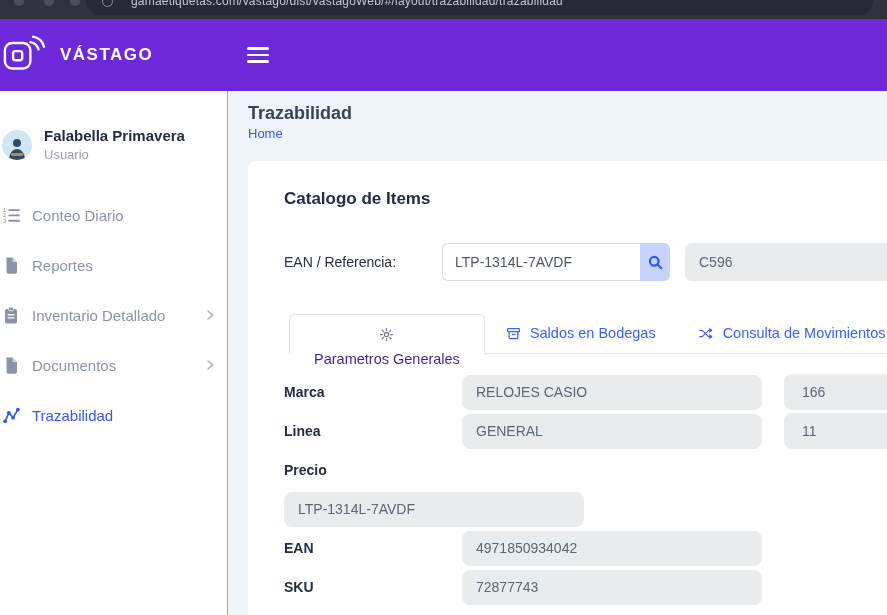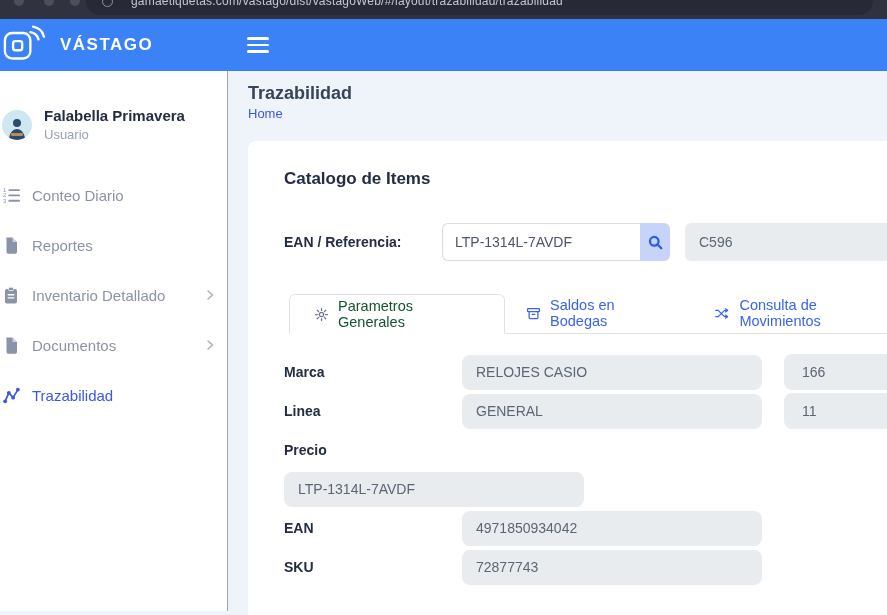--- a/index.html
+++ b/index.html
@@ -6,21 +6,21 @@
   html,body { width:887px; height:615px; overflow:hidden; font-family:"Liberation Sans", sans-serif; background:#eef4f9; }
 
   
   .browser-bar { position:relative; width:100%; height:19px; background:#30333f; overflow:hidden; }
   .chrome-dot { position:absolute; top:-4px; width:10px; height:10px; border-radius:50%; background:#4a4e5d; }
   .url-pill { position:absolute; left:86px; right:14px; top:-13px; height:28px; border-radius:14px; background:#272a36; display:flex; align-items:center; }
   .url-info-icon { width:11px; height:11px; border:1.5px solid #8d92a1; border-radius:50%; margin-left:16px; flex:0 0 auto; }
   .url-text { margin-left:18px; font-size:12px; color:#c3c7d3; letter-spacing:.2px; white-space:nowrap; }
 
   
-  .app-header { height:52px; background:#3b82f6; display:flex; align-items:center; }
+  .app-header { height:72px; background:#6d28d9; display:flex; align-items:center; }
   .brand-zone { width:228px; display:flex; align-items:center; }
   .brand-logo { margin-left:2px; color:#fff; }
   .brand-name { color:#fff; font-size:17px; font-weight:bold; letter-spacing:1.5px; margin-left:14px; }
   .hamburger { margin-left:19px; width:22px; cursor:pointer; }
   .hamburger span { display:block; height:2.5px; background:#fff; border-radius:2px; margin:4px 0; }
 
   
   .layout { display:flex; height:540px; }
   .sidebar { width:228px; background:#fff; border-right:1px solid #a3a3a3; flex:0 0 auto; }
   .main { flex:1; padding:12px 0 0 20px; }
@@ -43,30 +43,30 @@
   
   .page-title { font-size:18px; font-weight:bold; color:#37455a; }
   .breadcrumb { font-size:13px; color:#3a57e8; cursor:pointer; display:inline-block; }
 
   
   .card { margin-top:19px; background:#fff; border-radius:8px 0 0 0; width:659px; min-height:466px; padding:28px 0 30px 36px; }
   .card-title { font-size:17px; font-weight:bold; color:#232d42; }
 
   
   .search-row { margin-top:34px; display:flex; align-items:center; }
-  .search-label { width:158px; font-size:14px; font-weight:bold; color:#232d42; flex:0 0 auto; }
+  .search-label { width:158px; font-size:14px; font-weight:normal; color:#232d42; flex:0 0 auto; }
   .input-group { display:flex; flex:0 0 auto; }
   .search-input { width:198px; height:38px; border:1px solid #d8dce3; border-right:none; border-radius:6px 0 0 6px; padding:0 12px; font-size:14px; color:#4c5568; outline:none; font-family:"Liberation Sans", sans-serif; }
   .search-btn { width:30px; height:38px; border:none; background:#c6d4fa; border-radius:0 6px 6px 0; display:flex; align-items:center; justify-content:center; cursor:pointer; color:#2b5ced; }
   .code-field { margin-left:15px; height:38px; width:230px; background:#e9ecef; border-radius:6px; display:flex; align-items:center; padding-left:14px; font-size:14px; color:#5c6575; }
 
   
   .tabs { margin-top:33px; display:flex; align-items:flex-end; border-bottom:1px solid #dfe3e8; margin-left:5px; width:630px; height:40px; }
   .tab { display:flex; align-items:center; gap:9px; font-size:14.5px; padding:0 21px; height:40px; cursor:pointer; }
-  .tab.active { background:#fff; border:1px solid #dfe3e8; border-bottom:1px solid #fff; border-radius:6px 6px 0 0; color:#14532d; margin-bottom:-1px; padding:0 24px; }
+  .tab.active { background:#fff; border:1px solid #dfe3e8; border-bottom:1px solid #fff; border-radius:6px 6px 0 0; color:#4c1d95; margin-bottom:-1px; padding:12px 24px;flex-direction:column; }
   .tab.active .tab-icon { color:#6d7890; }
   .tab.inactive { color:#3a63ee; }
 
   
   .fields { margin-top:20px; }
   .field-row { display:flex; align-items:center; height:36px; margin-bottom:3px; }
   .field-label { width:178px; flex:0 0 auto; font-size:14px; font-weight:bold; color:#232d42; }
   .field-value { width:300px; height:35px; background:#e9ecef; border-radius:8px; display:flex; align-items:center; padding-left:14px; font-size:14px; color:#5c6575; flex:0 0 auto; }
   .field-side { margin-left:22px; width:170px; height:36px; background:#e9ecef; border-radius:8px; display:flex; align-items:center; padding-left:18px; font-size:14px; color:#5c6575; flex:0 0 auto; }
 </style>

